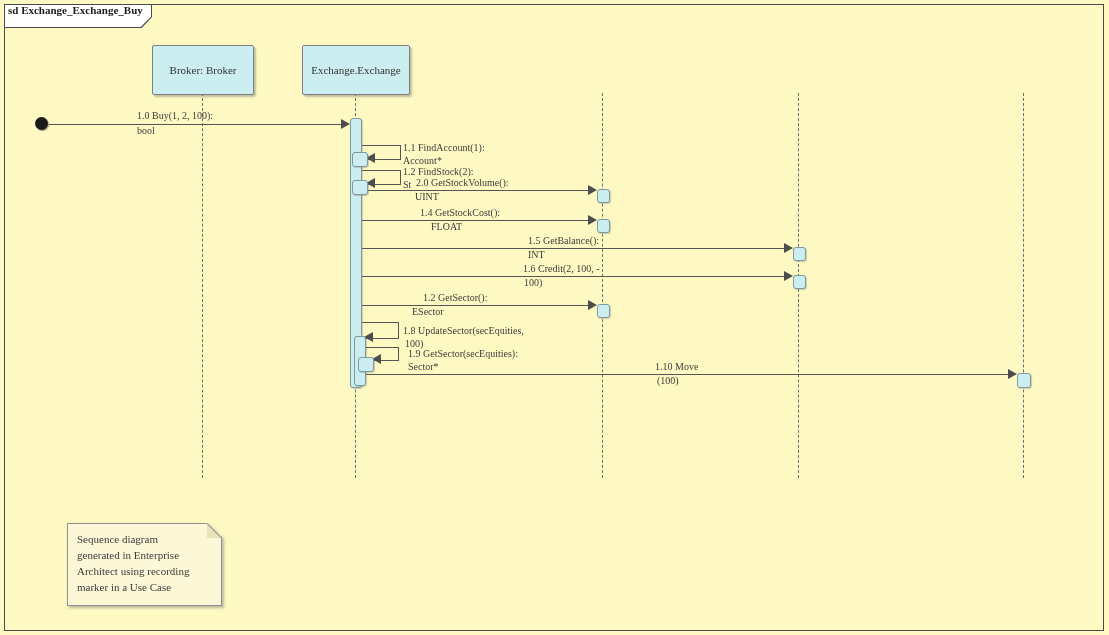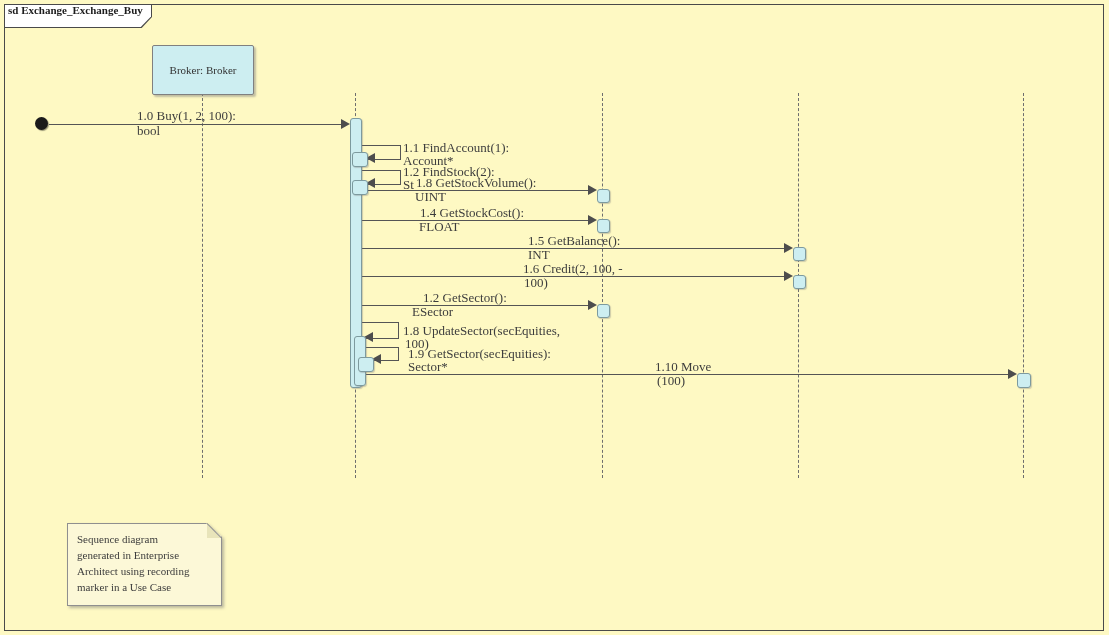--- a/index.html
+++ b/index.html
@@ -64,21 +64,21 @@
   .arrow-l {
     position:absolute; width:0; height:0;
     border-top:5px solid transparent; border-bottom:5px solid transparent;
     border-right:9px solid #4d4d4d;
   }
   .found-circle {
     position:absolute; width:13px; height:13px; border-radius:50%;
     background:#1a1a1a; box-shadow:1px 1px 1px rgba(0,0,0,.4);
   }
   .msg-label {
-    position:absolute; font-size:13px; line-height:12px; color:#3d3d3d;
+    position:absolute; font-size:10px; line-height:12px; color:#3d3d3d;
     white-space:nowrap;
   }
   
   #note-wrap {
     position:absolute; left:67px; top:523px; width:155px; height:83px;
     filter:drop-shadow(2px 2px 1.5px rgba(120,120,120,.5));
   }
   #note-body {
     position:absolute; left:0; top:0; width:153px; height:81px;
     background:var(--note-fill,#fcf8d7); border:1px solid #8f8f8f;
@@ -156,39 +156,40 @@
       <div class="act" style="left: 1017px; top: 373px; width: 12px; height: 13px;"></div>
     </div>
 
   <div id="label-layer">
       <div class="msg-label" style="left: 137px; top: 110px;">1.0 Buy(1, 2, 100):</div>
       <div class="msg-label" style="left: 137px; top: 125px;">bool</div>
       <div class="msg-label" style="left: 403px; top: 142px;">1.1 FindAccount(1):</div>
       <div class="msg-label" style="left: 403px; top: 155px;">Account*</div>
       <div class="msg-label" style="left: 403px; top: 166px;">1.2 FindStock(2):</div>
       <div class="msg-label" style="left: 403px; top: 179px;">St</div>
-      <div class="msg-label" style="left: 416px; top: 177px;">1.8 GetStockVolume():</div>
+      <div class="msg-label" style="left: 416px; top: 177px;">2.0 GetStockVolume():</div>
       <div class="msg-label" style="left: 415px; top: 191px;">UINT</div>
       <div class="msg-label" style="left: 420px; top: 207px;">1.4 GetStockCost():</div>
-      <div class="msg-label" style="left: 419px; top: 221px;">FLOAT</div>
+      <div class="msg-label" style="left: 431px; top: 221px;">FLOAT</div>
       <div class="msg-label" style="left: 528px; top: 235px;">1.5 GetBalance():</div>
       <div class="msg-label" style="left: 528px; top: 249px;">INT</div>
       <div class="msg-label" style="left: 523px; top: 263px;">1.6 Credit(2, 100, -</div>
       <div class="msg-label" style="left: 524px; top: 277px;">100)</div>
       <div class="msg-label" style="left: 423px; top: 292px;">1.2 GetSector():</div>
       <div class="msg-label" style="left: 412px; top: 306px;">ESector</div>
       <div class="msg-label" style="left: 403px; top: 325px;">1.8 UpdateSector(secEquities,</div>
       <div class="msg-label" style="left: 405px; top: 338px;">100)</div>
       <div class="msg-label" style="left: 408px; top: 348px;">1.9 GetSector(secEquities):</div>
       <div class="msg-label" style="left: 408px; top: 361px;">Sector*</div>
       <div class="msg-label" style="left: 655px; top: 361px;">1.10 Move</div>
       <div class="msg-label" style="left: 657px; top: 375px;">(100)</div>
     </div>
 
   <div class="lifeline-head" style="left:152px; width:100px">Broker: Broker</div>
+  <div class="lifeline-head" style="left:302px; width:106px">Exchange.Exchange</div>
 
   <div id="note-wrap">
     <div id="note-body"></div>
     <div id="note-fold"></div>
     <div id="note-cut-line"></div>
     <div id="note-text">Sequence diagram
 generated in Enterprise
 Architect using recording
 marker in a Use Case</div>
   </div>

